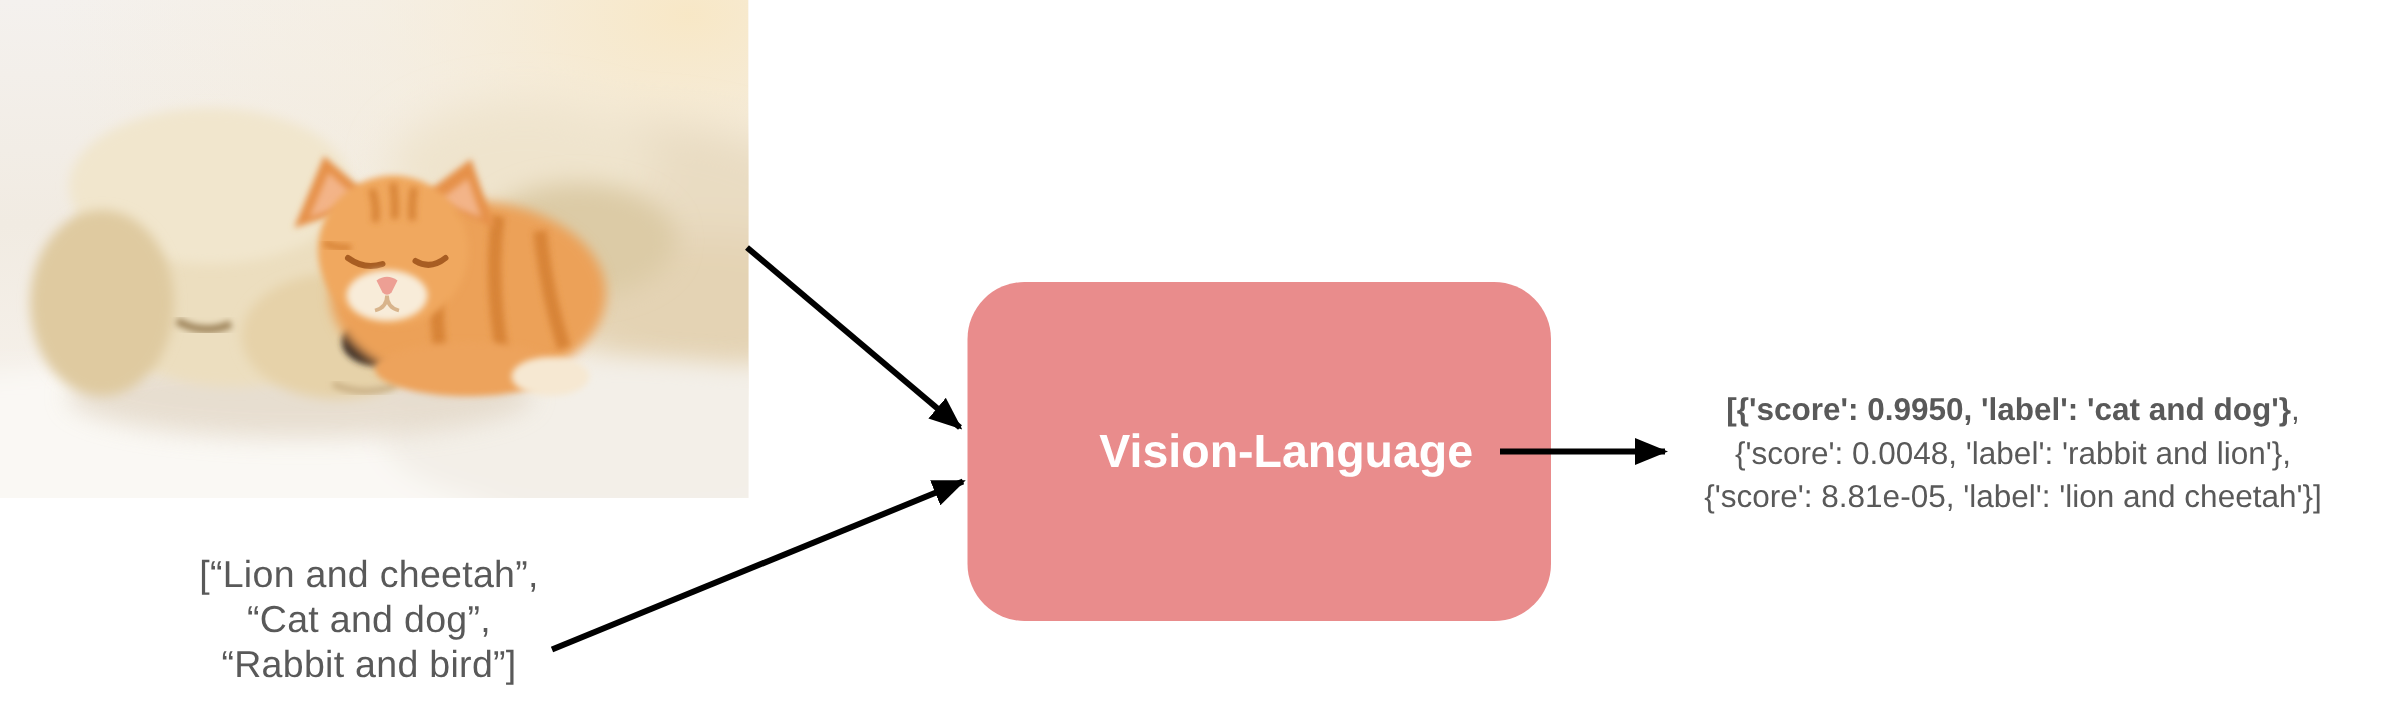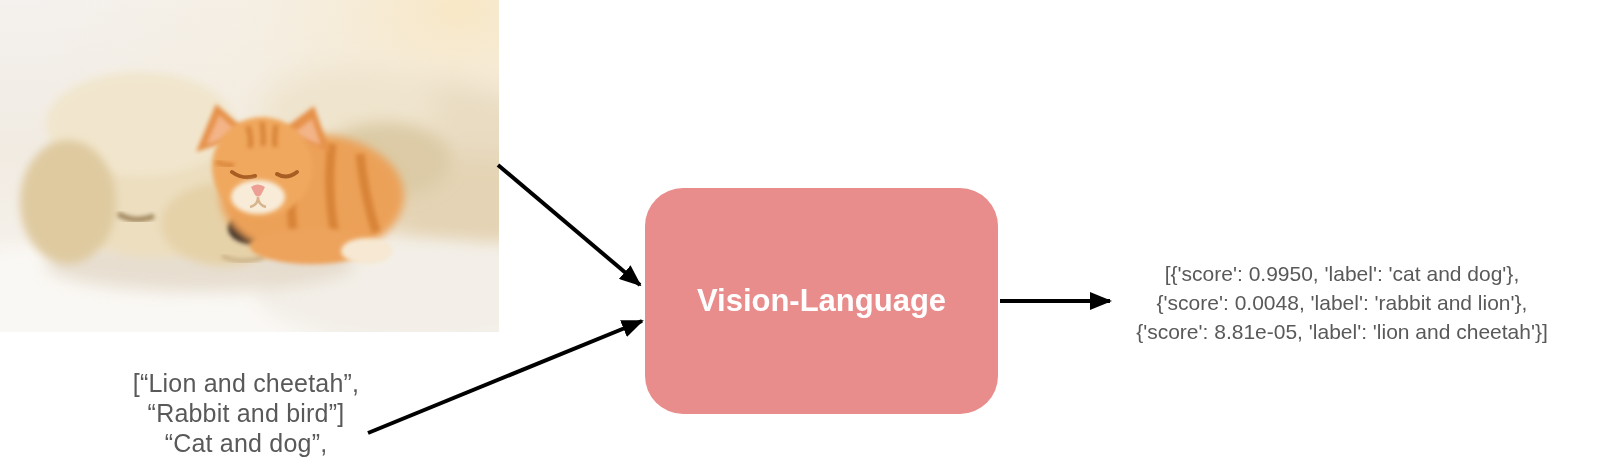--- a/index.html
+++ b/index.html
@@ -34,37 +34,38 @@
     background: #E98C8C;
     color: #ffffff;
     display: flex;
     flex-direction: column;
     align-items: center;
     justify-content: center;
     text-align: center;
     font-size: 31px;
     font-weight: bold;
     line-height: 38px;
+    padding-left: 36px;
   }
   .arrows {
     position: absolute;
     left: 0; top: 0;
     width: 1600px; height: 473px;
     pointer-events: none;
   }
   .output-text {
     position: absolute;
     left: 1085px; top: 259px;
     width: 514px;
     text-align: center;
     font-size: 21px;
     line-height: 29px;
     color: #595959;
   }
-  .output-text .bold { font-weight: normal; }
+  .output-text .bold { font-weight: bold; }
 </style>
 </head>
 <body>
 
 <div class="canvas">
 
   <div class="photo">
     <svg width="499" height="332" viewBox="0 0 499 332">
       <defs>
         <linearGradient id="pbg" x1="0" y1="0" x2="0" y2="1">
@@ -146,22 +147,22 @@
         </g>
         <ellipse cx="258" cy="197" rx="27" ry="17" fill="#f8ecd9" filter="url(#b2)"></ellipse>
         <path d="M251,187 q7,-5 14,0 l-4,8 q-3,3 -6,0 z" fill="#ed9f94"></path>
         <path d="M258,197 q0,8 -8,10 M258,197 q0,8 8,10" stroke="#d8b48c" stroke-width="2.5" fill="none"></path>
       </g>
     </svg>
   </div>
 
   <div class="prompt-list">
     <div>[“Lion and cheetah”,</div>
+    <div>“Cat and dog”,</div>
     <div>“Rabbit and bird”]</div>
-    <div>“Cat and dog”,</div>
   </div>
 
   <div class="model-box">
     <div>Vision-Language</div>
   </div>
 
   <svg class="arrows">
     <defs>
       <marker id="ah" markerUnits="userSpaceOnUse" markerWidth="22" markerHeight="18" refX="20" refY="9" orient="auto">
         <path d="M0,0 L22,9 L0,18 Z" fill="#000000"></path>

